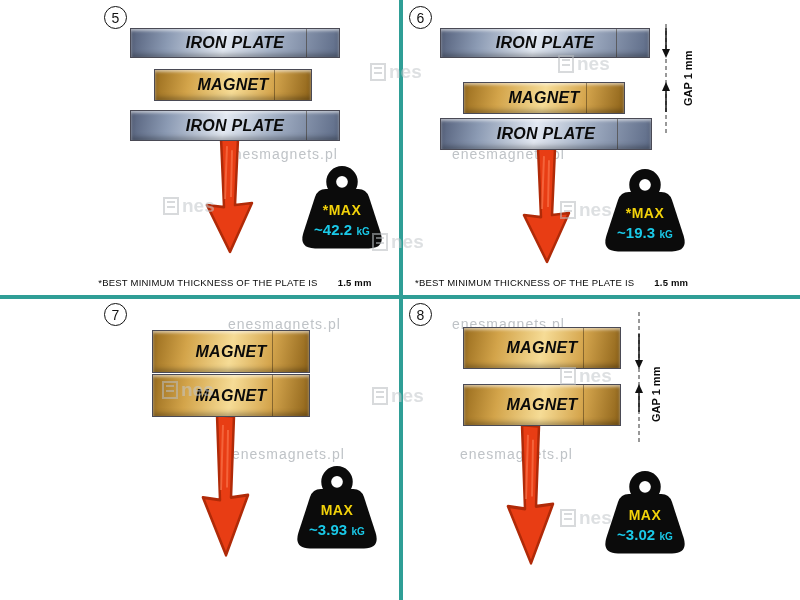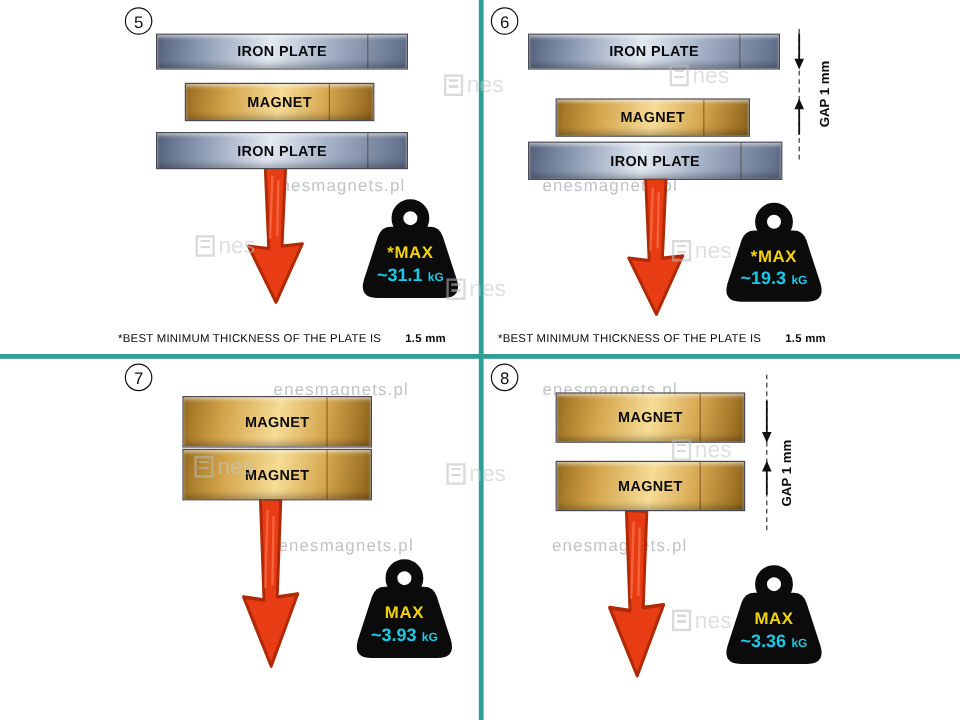--- a/index.html
+++ b/index.html
@@ -14,21 +14,21 @@
 
   
   .circle-num { position:absolute; width:23px; height:23px; border:1.5px solid #111; border-radius:50%;
     display:flex; align-items:center; justify-content:center; font-size:14px; color:#111;
     background:#fff; z-index:4; }
 
   
   .bar { position:absolute; display:flex; align-items:center; justify-content:center;
     border:1px solid #4a4a55; z-index:3;
     box-shadow: inset 0 2px 3px rgba(255,255,255,.55), inset 0 -3px 5px rgba(0,0,0,.28); }
-  .bar .lbl { font-size:12px; font-weight:bold; color:#0a0a0a; letter-spacing:.3px; }
+  .bar .lbl { font-size:16px; font-weight:bold; color:#0a0a0a; letter-spacing:.3px;font-style:italic; }
   .iron { background:linear-gradient(100deg,#55617c 0%,#8b9ab3 18%,#e3e9f2 45%,#a4b1c6 68%,#5d6b87 100%); }
   .magnet { background:linear-gradient(100deg,#9a6d1e 0%,#d3a44a 22%,#f6dc96 50%,#d6a74f 74%,#8d6218 100%); }
   .facet { position:absolute; top:0; bottom:0; width:1px; background:rgba(45,32,10,.45); }
   .iron .facet { left:84%; }
   .magnet .facet { left:76%; }
 
   
   .pull-arrow { position:absolute; z-index:2; }
   .pull-arrow svg { width:100%; height:100%; display:block; }
 
@@ -48,22 +48,22 @@
   .footnote b { margin-left:20px; }
 
   
   .gap-ind { position:absolute; z-index:4; }
   .gap-label { position:absolute; writing-mode:vertical-rl; transform:rotate(180deg);
     font-size:11px; font-weight:bold; color:#0a0a0a; text-align:center; z-index:4;
     white-space:nowrap; }
 
   
   .wm-site { position:absolute; color:#bfc3c7; font-size:14px; letter-spacing:1px; z-index:1; }
-  .enes { position:absolute; display:flex; align-items:flex-start; gap:3px; color:#c3c7cb;
-    font-weight:normal; font-size:19px; line-height:1; z-index:6; opacity:.55; }
+  .enes { position:absolute; display:flex; align-items:flex-end; gap:3px; color:#c3c7cb;
+    font-weight:bold; font-size:19px; line-height:1; z-index:6; opacity:.55; }
   .enes-e { display:inline-block; width:16px; height:18px; border:2px solid #b9bdc1; padding:2px 2px;
     background:repeating-linear-gradient(to bottom,#b9bdc1 0 2px,transparent 2px 5px) content-box; }
 </style>
 </head>
 <body>
 
 <div class="canvas">
 
   <div class="vdiv"></div>
   <div class="hdiv"></div>
@@ -134,21 +134,21 @@
         <path d="M33 8 L31 60 M38 12 L37 58" stroke="#ff8a60" stroke-width="2" opacity=".5" fill="none"></path>
       </svg>
     </div>
 
     <div class="weight" style="left:297px;top:163px">
       <svg viewBox="0 0 100 100">
         <circle cx="50" cy="17" r="12" fill="none" stroke="#0b0b0b" stroke-width="11"></circle>
         <path d="M32 25 L68 25 Q77 25 80 34 L93 74 Q98 91 80 91 L20 91 Q2 91 7 74 L20 34 Q23 25 32 25 Z" fill="#0b0b0b"></path>
       </svg>
       <div class="max">*MAX</div>
-      <div class="val"><span class="num">~31.1</span> <span class="unit">kG</span></div>
+      <div class="val"><span class="num">~42.2</span> <span class="unit">kG</span></div>
     </div>
 
     <div class="footnote" style="left:55px;top:277px;width:360px">
       <span>*BEST MINIMUM THICKNESS OF THE PLATE IS</span><b>1.5 mm</b>
     </div>
   </section>
 
   <section>
     <div class="circle-num" style="left:409px;top:6px">6</div>
 
@@ -255,17 +255,17 @@
         <path d="M33 8 L31 60 M38 12 L37 58" stroke="#ff8a60" stroke-width="2" opacity=".5" fill="none"></path>
       </svg>
     </div>
 
     <div class="weight" style="left:600px;top:468px">
       <svg viewBox="0 0 100 100">
         <circle cx="50" cy="17" r="12" fill="none" stroke="#0b0b0b" stroke-width="11"></circle>
         <path d="M32 25 L68 25 Q77 25 80 34 L93 74 Q98 91 80 91 L20 91 Q2 91 7 74 L20 34 Q23 25 32 25 Z" fill="#0b0b0b"></path>
       </svg>
       <div class="max">MAX</div>
-      <div class="val"><span class="num">~3.36</span> <span class="unit">kG</span></div>
+      <div class="val"><span class="num">~3.02</span> <span class="unit">kG</span></div>
     </div>
   </section>
 
 </div>
 
 </body></html>

